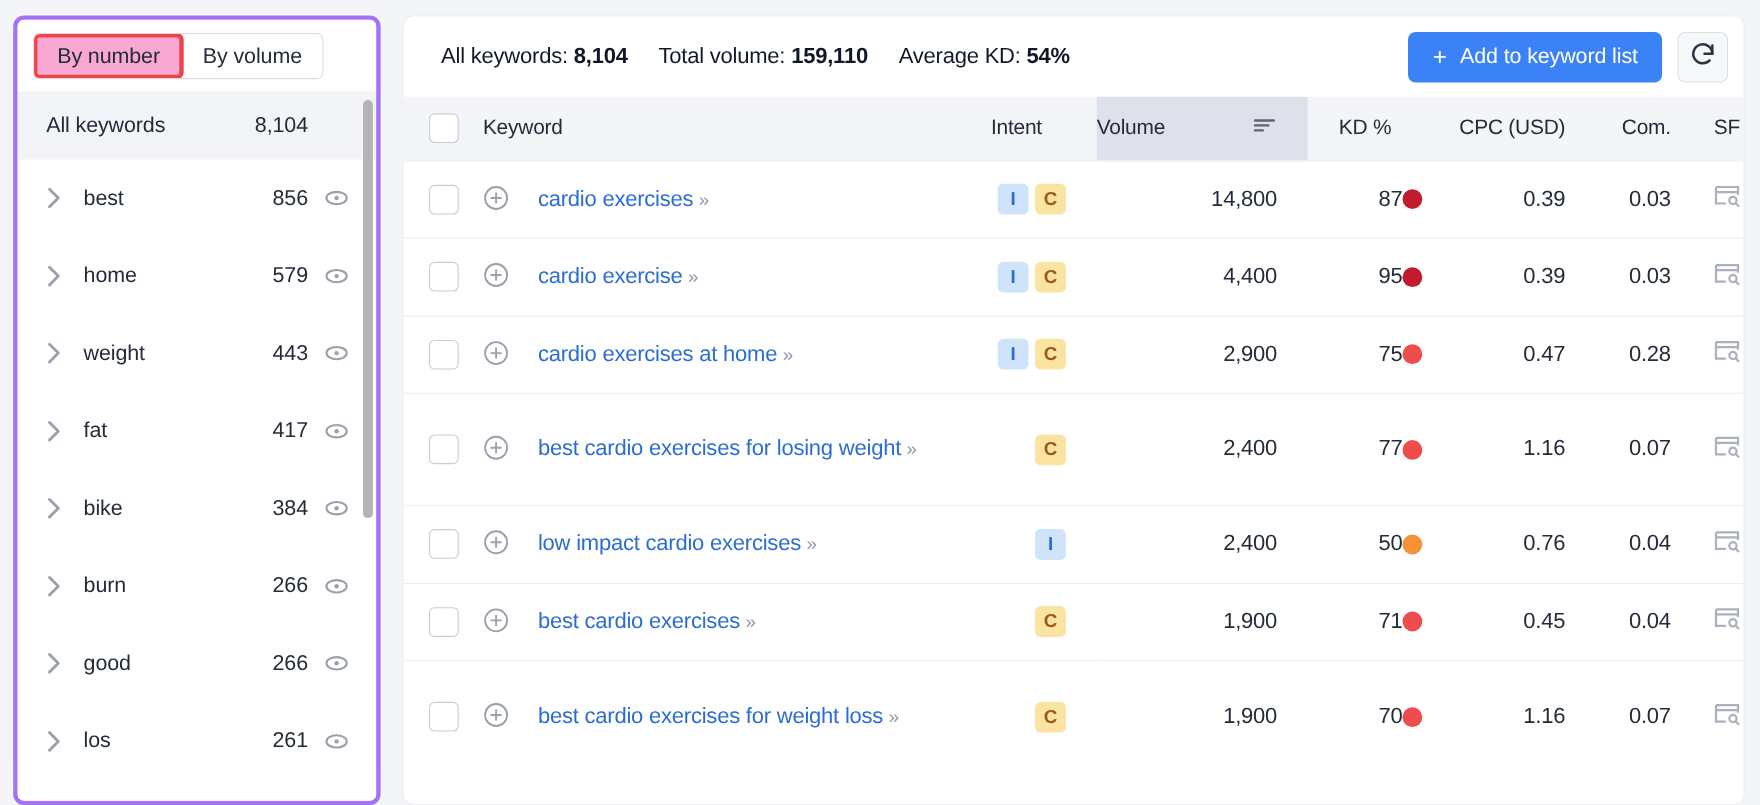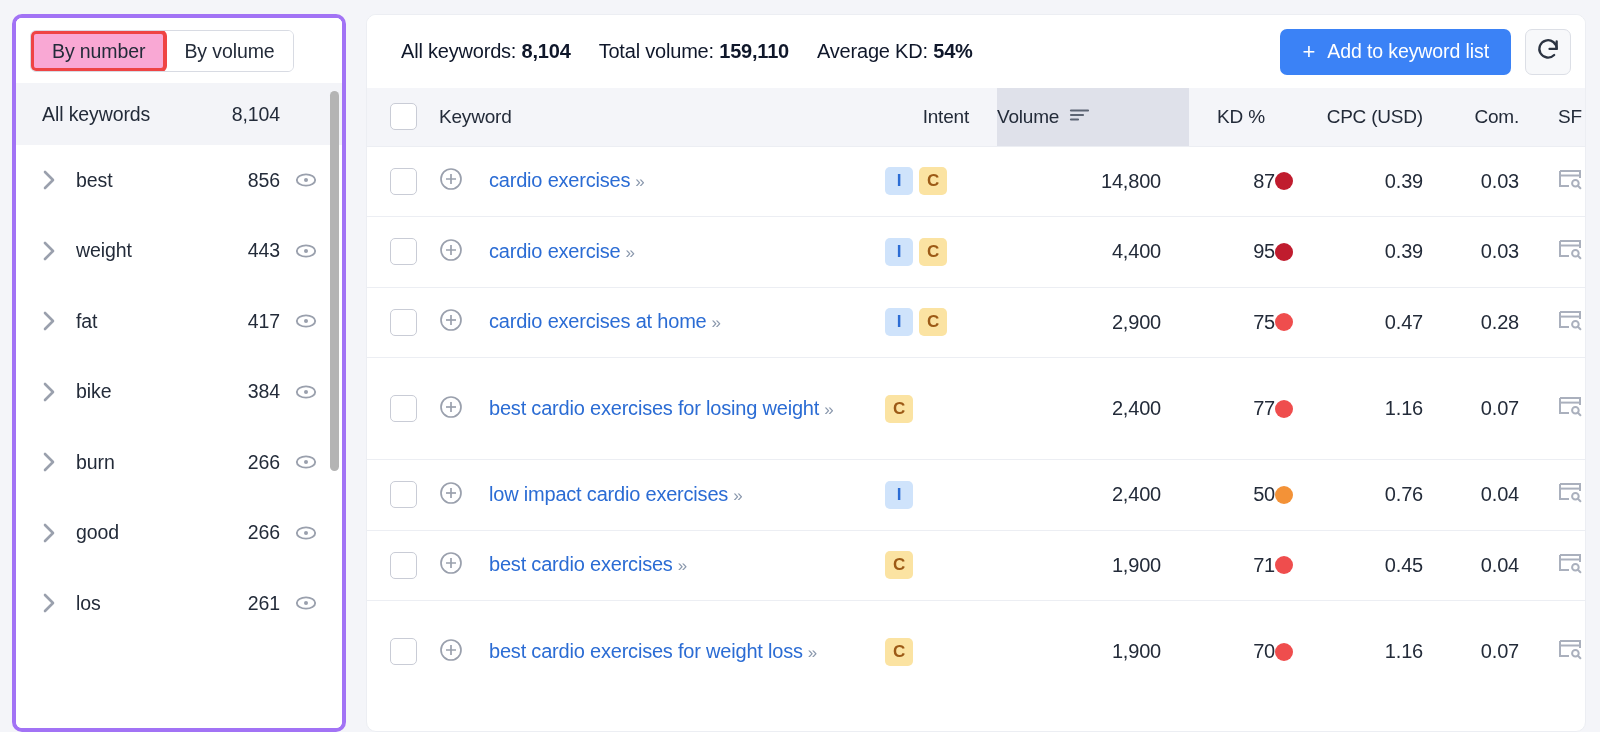--- a/index.html
+++ b/index.html
@@ -200,49 +200,49 @@
     background: #f4f5f9;
     height: 58px;
     font-size: 19px;
     font-weight: normal;
     color: #232b39;
     letter-spacing: -0.2px;
     vertical-align: middle;
   }
   th.c-check { width: 72px; }
   th.c-keyword { width: 440px; text-align: left; }
-  th.c-intent { width: 118px; text-align: right; padding-right: 28px;}
+  th.c-intent { width: 118px; padding-right: 28px;}
   th.c-volume { width: 192px; text-align: right; padding-right: 0; background: #dfe1ea !important; }
   th.c-kd { width: 132px; text-align: center; padding-right: 28px; }
   th.c-cpc { width: 128px; text-align: right; padding-right: 26px; }
   th.c-com { width: 92px; text-align: right; padding-right: 22px; }
   th.c-sf { width: 58px; text-align: center; }
 
   .volume-inner {
     display: flex;
     align-items: center;
-    justify-content: flex-start;
+    justify-content: space-between;
     gap: 10px;
     padding-right: 28px;
   }
 
   tbody tr { border-top: 1px solid #eceef3; }
   tbody tr:first-child { border-top: 1px solid #eceef3; }
   tbody td {
     font-size: 20px;
     color: #232b39;
     vertical-align: middle;
     letter-spacing: -0.2px;
   }
   tr.row-1l td { height: 70.5px; }
   tr.row-2l td { height: 102px; }
 
   td.c-check { text-align: center; }
   td.c-keyword { text-align: left; }
-  td.c-intent { padding-right: 28px; }
+  td.c-intent { text-align: right; padding-right: 28px; }
   td.c-volume { text-align: right; padding-right: 28px; }
   td.c-kd { text-align: right; padding-right: 28px; }
   td.c-cpc { text-align: right; padding-right: 26px; }
   td.c-com { text-align: right; padding-right: 22px; }
   td.c-sf { text-align: center; }
 
   .cb {
     width: 27px; height: 27px;
     border: 1px solid #c9ccd6;
     border-radius: 5px;
@@ -327,20 +327,35 @@
         </div>
         <div id="group-rows">
             <div class="sb-row">
               <span class="sb-chevron">
                 <svg width="15" height="22" viewBox="0 0 15 22" fill="none" stroke="currentColor" stroke-width="2.6" stroke-linecap="round" stroke-linejoin="round">
                   <polyline points="3 3 11 11 3 19"></polyline>
                 </svg>
               </span>
               <span class="sb-label">best</span>
               <span class="sb-count">856</span>
+              <span class="sb-eye">
+                <svg width="24" height="24" viewBox="0 0 24 24" fill="none" stroke="currentColor" stroke-width="1.9">
+                  <ellipse cx="12" cy="12" rx="9.2" ry="5.6"></ellipse>
+                  <circle cx="12" cy="12" r="2" fill="currentColor" stroke="none"></circle>
+                </svg>
+              </span>
+            </div>
+            <div class="sb-row">
+              <span class="sb-chevron">
+                <svg width="15" height="22" viewBox="0 0 15 22" fill="none" stroke="currentColor" stroke-width="2.6" stroke-linecap="round" stroke-linejoin="round">
+                  <polyline points="3 3 11 11 3 19"></polyline>
+                </svg>
+              </span>
+              <span class="sb-label">home</span>
+              <span class="sb-count">579</span>
               <span class="sb-eye">
                 <svg width="24" height="24" viewBox="0 0 24 24" fill="none" stroke="currentColor" stroke-width="1.9">
                   <ellipse cx="12" cy="12" rx="9.2" ry="5.6"></ellipse>
                   <circle cx="12" cy="12" r="2" fill="currentColor" stroke="none"></circle>
                 </svg>
               </span>
             </div>
             <div class="sb-row">
               <span class="sb-chevron">
                 <svg width="15" height="22" viewBox="0 0 15 22" fill="none" stroke="currentColor" stroke-width="2.6" stroke-linecap="round" stroke-linejoin="round">

